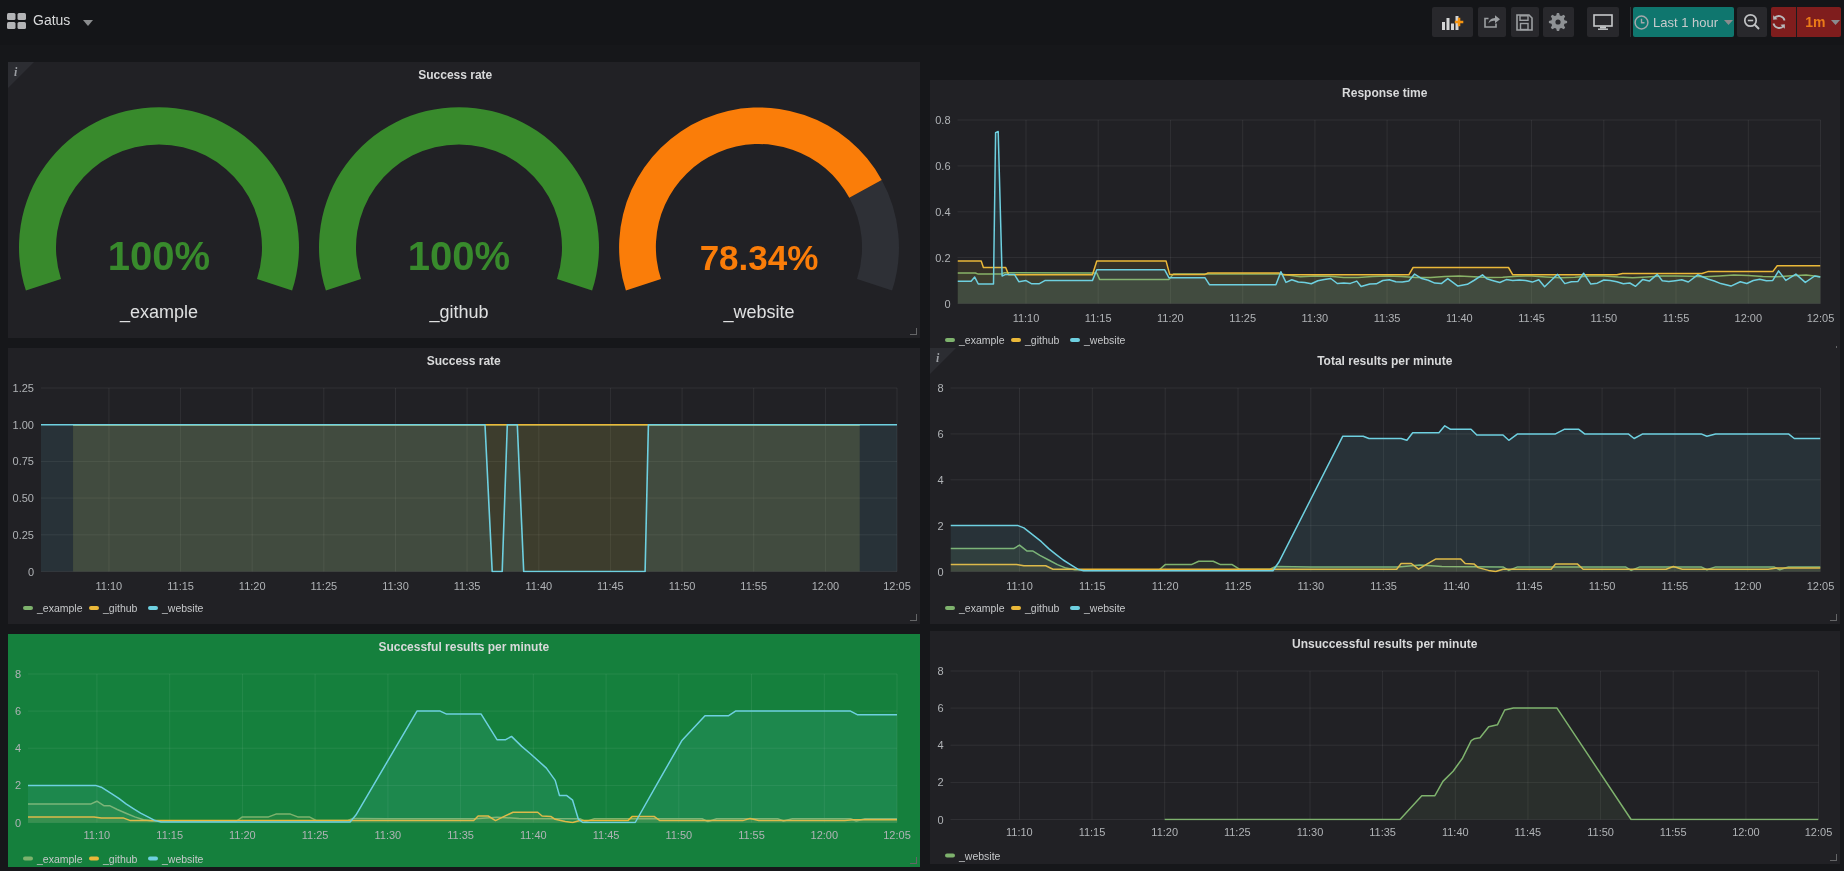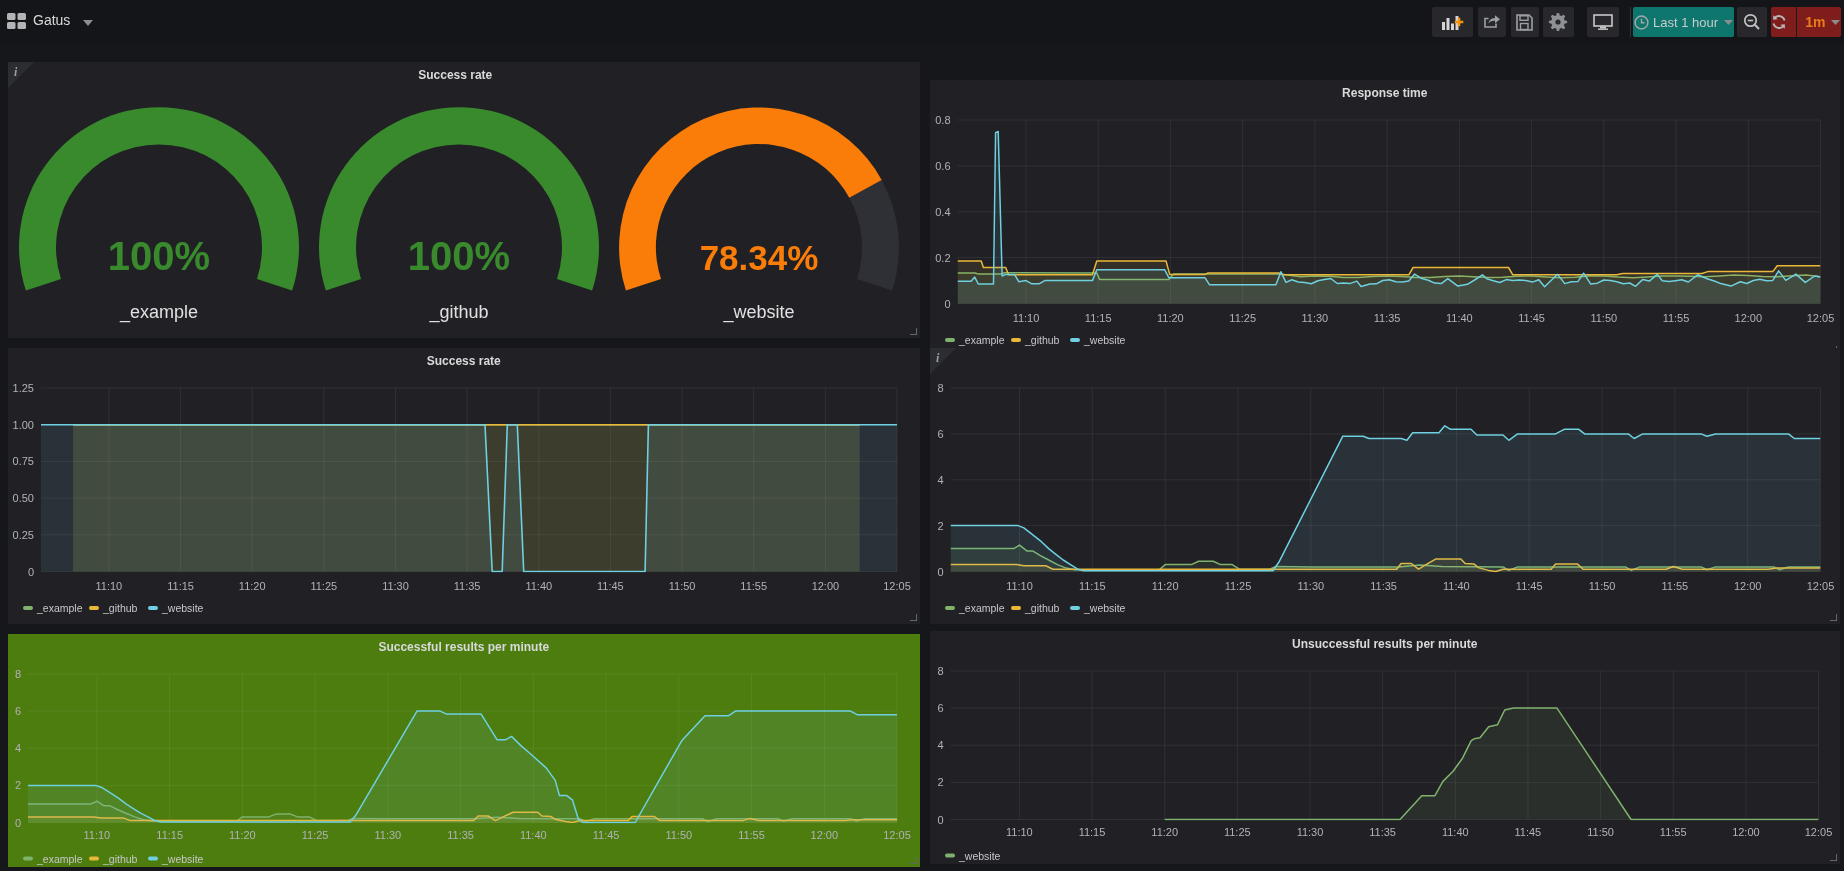--- a/index.html
+++ b/index.html
@@ -215,20 +215,21 @@
         <rect x="140.0" y="258.0" width="10" height="4" rx="2" fill="#6ED0E0"></rect>
         <text x="154.0" y="264.0" font-size="10.5" fill="#c6c8ca">_website</text>
       </svg>
       <div style="position:absolute;right:3px;bottom:3px;width:7px;height:7px;border-right:1px solid #646567;border-bottom:1px solid #646567;"></div>
     </div>
 <div style="position:absolute;left:929.5px;top:347.5px;width:910.5px;height:276.0px;background:#212125;">
       <svg width="26" height="26" style="position:absolute;left:0;top:0" viewBox="0 0 26 26">
         <polygon points="0,0 26,0 0,26" fill="#2c2d32"></polygon>
         <text x="6" y="14" font-family="Liberation Serif,serif" font-style="italic" font-weight="bold" font-size="12" fill="#9a9da2">i</text>
       </svg>
+      <div style="position:absolute;left:0;top:0;width:910.5px;height:26px;line-height:26px;text-align:center;font-size:12px;font-weight:bold;color:#d8d9da;">Total results per minute</div>
       <svg width="910.5" height="276.0" viewBox="0 0 910.5 276.0" style="position:absolute;left:0;top:0">
         <line x1="20.5" y1="223.5" x2="890.5" y2="223.5" stroke="rgba(255,255,255,0.07)" stroke-width="1"></line>
         <text x="13.5" y="227.5" font-size="11" fill="#b0b3b6" text-anchor="end">0</text>
         <line x1="20.5" y1="177.6" x2="890.5" y2="177.6" stroke="rgba(255,255,255,0.07)" stroke-width="1"></line>
         <text x="13.5" y="181.6" font-size="11" fill="#b0b3b6" text-anchor="end">2</text>
         <line x1="20.5" y1="131.8" x2="890.5" y2="131.8" stroke="rgba(255,255,255,0.07)" stroke-width="1"></line>
         <text x="13.5" y="135.8" font-size="11" fill="#b0b3b6" text-anchor="end">4</text>
         <line x1="20.5" y1="85.9" x2="890.5" y2="85.9" stroke="rgba(255,255,255,0.07)" stroke-width="1"></line>
         <text x="13.5" y="89.9" font-size="11" fill="#b0b3b6" text-anchor="end">6</text>
         <line x1="20.5" y1="40.0" x2="890.5" y2="40.0" stroke="rgba(255,255,255,0.07)" stroke-width="1"></line>
@@ -270,21 +271,21 @@
         </g>
         <rect x="15.0" y="258.0" width="10" height="4" rx="2" fill="#7EB26D"></rect>
         <text x="29.0" y="264.0" font-size="10.5" fill="#c6c8ca">_example</text>
         <rect x="81.0" y="258.0" width="10" height="4" rx="2" fill="#EAB839"></rect>
         <text x="95.0" y="264.0" font-size="10.5" fill="#c6c8ca">_github</text>
         <rect x="140.0" y="258.0" width="10" height="4" rx="2" fill="#6ED0E0"></rect>
         <text x="154.0" y="264.0" font-size="10.5" fill="#c6c8ca">_website</text>
       </svg>
       <div style="position:absolute;right:3px;bottom:3px;width:7px;height:7px;border-right:1px solid #646567;border-bottom:1px solid #646567;"></div>
     </div>
-<div style="position:absolute;left:8px;top:633.5px;width:911.5px;height:233.0px;background:#4d7c0f;">
+<div style="position:absolute;left:8px;top:633.5px;width:911.5px;height:233.0px;background:#15803d;">
       <div style="position:absolute;left:0;top:0;width:911.5px;height:26px;line-height:26px;text-align:center;font-size:12px;font-weight:bold;color:#d8d9da;">Successful results per minute</div>
       <svg width="911.5" height="233.0" viewBox="0 0 911.5 233.0" style="position:absolute;left:0;top:0">
         <line x1="20" y1="188.5" x2="889" y2="188.5" stroke="rgba(255,255,255,0.07)" stroke-width="1"></line>
         <text x="13" y="192.5" font-size="11" fill="#b0b3b6" text-anchor="end">0</text>
         <line x1="20" y1="151.4" x2="889" y2="151.4" stroke="rgba(255,255,255,0.07)" stroke-width="1"></line>
         <text x="13" y="155.4" font-size="11" fill="#b0b3b6" text-anchor="end">2</text>
         <line x1="20" y1="114.2" x2="889" y2="114.2" stroke="rgba(255,255,255,0.07)" stroke-width="1"></line>
         <text x="13" y="118.2" font-size="11" fill="#b0b3b6" text-anchor="end">4</text>
         <line x1="20" y1="77.1" x2="889" y2="77.1" stroke="rgba(255,255,255,0.07)" stroke-width="1"></line>
         <text x="13" y="81.1" font-size="11" fill="#b0b3b6" text-anchor="end">6</text>

